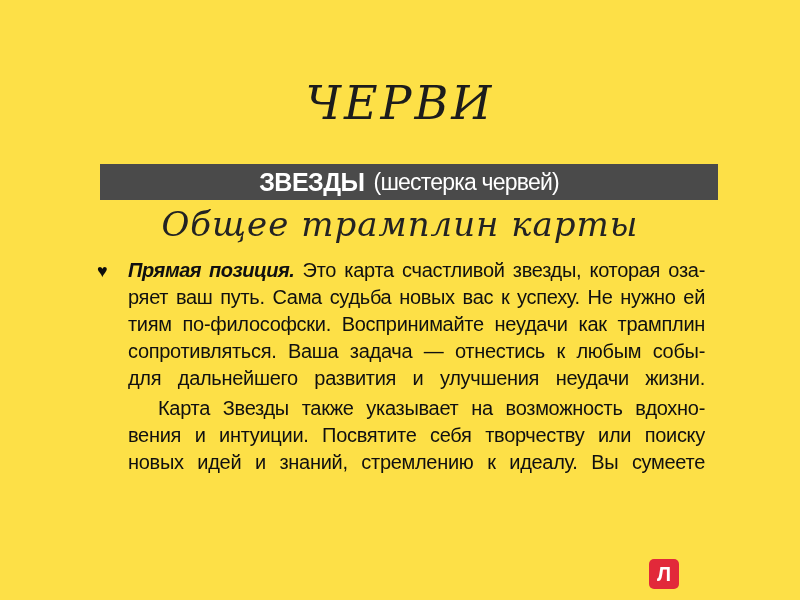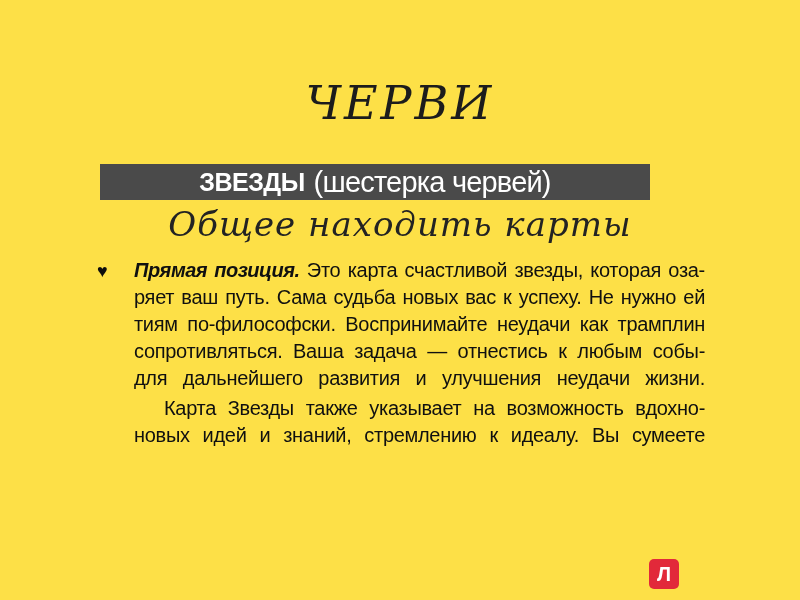--- a/index.html
+++ b/index.html
@@ -22,37 +22,37 @@
     font-style: italic;
     font-weight: 500;
     font-size: 46px;
     letter-spacing: 3px;
     color: #1c1c1c;
   }
   .banner {
     position: absolute;
     left: 100px;
     top: 164px;
-    width: 550px;
+    width: 618px;
     height: 36px;
     background: #4a4a4a;
     color: #ffffff;
     display: flex;
     align-items: center;
     justify-content: center;
     white-space: nowrap;
   }
   .banner .card-name {
     font-weight: 700;
     font-size: 25px;
     letter-spacing: -0.5px;
   }
   .banner .card-suit {
     font-weight: 500;
-    font-size: 29px;
+    font-size: 23px;
     letter-spacing: -0.8px;
     margin-left: 9px;
   }
   .subsection-title {
     position: absolute;
     top: 204px;
     left: 0;
     width: 100%;
     text-align: center;
     font-family: "DejaVu Serif", serif;
@@ -77,21 +77,20 @@
     font-size: 20px;
     line-height: 27px;
     letter-spacing: -0.3px;
     color: #101010;
   }
   .jline {
     text-align: justify;
     text-align-last: justify;
     height: 27px;
     overflow: hidden;
-    margin-left: 6px;
   }
   .lead {
     font-weight: 700;
     font-style: italic;
     letter-spacing: -0.5px;
   }
   .para2 { margin-top: 3px; }
   .indent-line { text-indent: 30px; }
   .watermark-badge {
     position: absolute;
@@ -115,36 +114,37 @@
 
 <div class="page">
 
   <div class="section-title">ЧЕРВИ</div>
 
   <div class="banner">
     <span class="card-name">ЗВЕЗДЫ</span>
     <span class="card-suit">(шестерка червей)</span>
   </div>
 
-  <div class="subsection-title">Общее находить карты</div>
+  <div class="subsection-title">Общее трамплин карты</div>
 
   <div class="heart-bullet">♥</div>
 
   <div class="body-block">
     <div class="para1">
       <div class="jline">
         <span class="lead">Прямая позиция.</span>
         <span>Это карта счастливой звезды, которая оза-</span>
       </div>
       <div class="jline">ряет ваш путь. Сама судьба новых вас к успеху. Не нужно ей</div>
       <div class="jline">тиям по-философски. Воспринимайте неудачи как трамплин</div>
       <div class="jline">сопротивляться. Ваша задача — отнестись к любым собы-</div>
       <div class="jline">для дальнейшего развития и улучшения неудачи жизни.</div>
     </div>
     <div class="para2">
       <div class="jline indent-line">Карта Звезды также указывает на возможность вдохно-</div>
+      <div class="jline">вения и интуиции. Посвятите себя творчеству или поиску</div>
       <div class="jline">новых идей и знаний, стремлению к идеалу. Вы сумеете</div>
     </div>
   </div>
 
   <div class="watermark-badge">Л</div>
 
 </div>
 
 </body></html>

